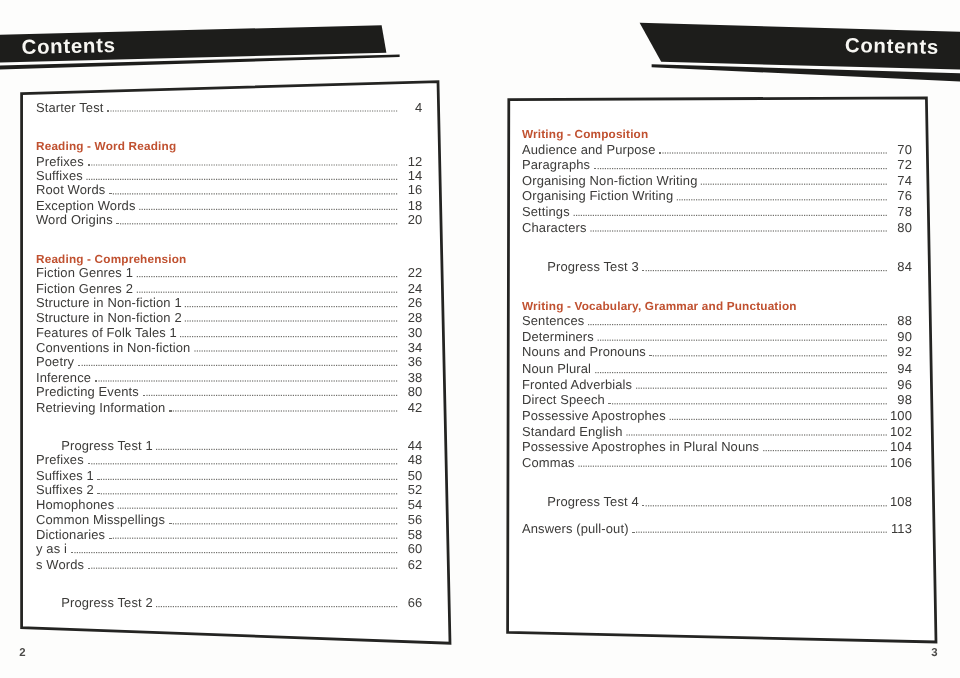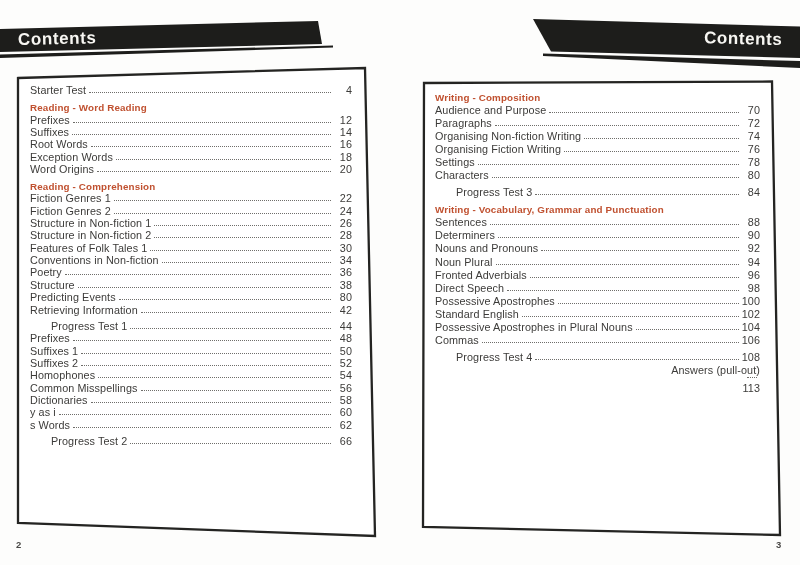--- a/index.html
+++ b/index.html
@@ -20,31 +20,31 @@
     letter-spacing:.6px;line-height:22px;height:22px;
   }
   .banner-title.left{left:18px;top:29px;transform:rotate(-1.25deg);transform-origin:left center;}
   .banner-title.right{right:18px;top:29px;transform:rotate(1.25deg);transform-origin:right center;text-align:right;}
   .toc{
     position:absolute;color:var(--text);font-size:10.8px;letter-spacing:.1px;
   }
   .toc.left-page{left:30px;top:85px;width:322px;--rh:12.35px;}
   .toc.right-page{left:435px;top:87px;width:325px;--rh:13.05px;}
   .toc-row{display:flex;height:var(--rh);align-items:flex-end;justify-content:center;}
-  .toc-row.gap-small{margin-top:4px;padding-left:21px;}
-  .toc-row.gap-large{margin-top:9px;flex-direction:column;}
+  .toc-row.gap-small{margin-top:20px;padding-left:21px;}
+  .toc-row.gap-large{margin-top:9px;}
   .toc-title{white-space:nowrap;padding-bottom:1px;}
   .toc-leader{
     flex:1 1 auto;margin:0 3px 4px 3px;
     border-bottom:1.7px dotted #6f6e6a;min-width:10px;
   }
   .toc-page{white-space:nowrap;text-align:right;min-width:18px;padding-bottom:1px;}
   .toc-heading{
     color:var(--accent);font-weight:bold;font-size:9.8px;letter-spacing:.15px;
-    line-height:12px;margin-top:3px;padding-top:2px;
+    line-height:12px;margin-top:18px;padding-top:2px;
   }
   .corner-num{position:absolute;font-size:9.5px;color:#4a4947;font-weight:bold;}
   .corner-num.left{left:16px;top:539px;}
   .corner-num.right{left:776px;top:539px;}
 </style>
 </head>
 <body>
 
 <svg class="shapes" viewBox="0 0 800 565" xmlns="http://www.w3.org/2000/svg" aria-hidden="true">
   <polygon points="18,78 365,68 375,536 18,523" fill="#ffffff" stroke="#242422" stroke-width="2.3"></polygon>
@@ -120,21 +120,21 @@
       <span class="toc-title">Conventions in Non-fiction</span>
       <span class="toc-leader"></span>
       <span class="toc-page">34</span>
     </div>
     <div class="toc-row">
       <span class="toc-title">Poetry</span>
       <span class="toc-leader"></span>
       <span class="toc-page">36</span>
     </div>
     <div class="toc-row">
-      <span class="toc-title">Structure</span>
+      <span class="toc-title">Inference</span>
       <span class="toc-leader"></span>
       <span class="toc-page">38</span>
     </div>
     <div class="toc-row">
       <span class="toc-title">Predicting Events</span>
       <span class="toc-leader"></span>
       <span class="toc-page">80</span>
     </div>
     <div class="toc-row">
       <span class="toc-title">Retrieving Information</span>

